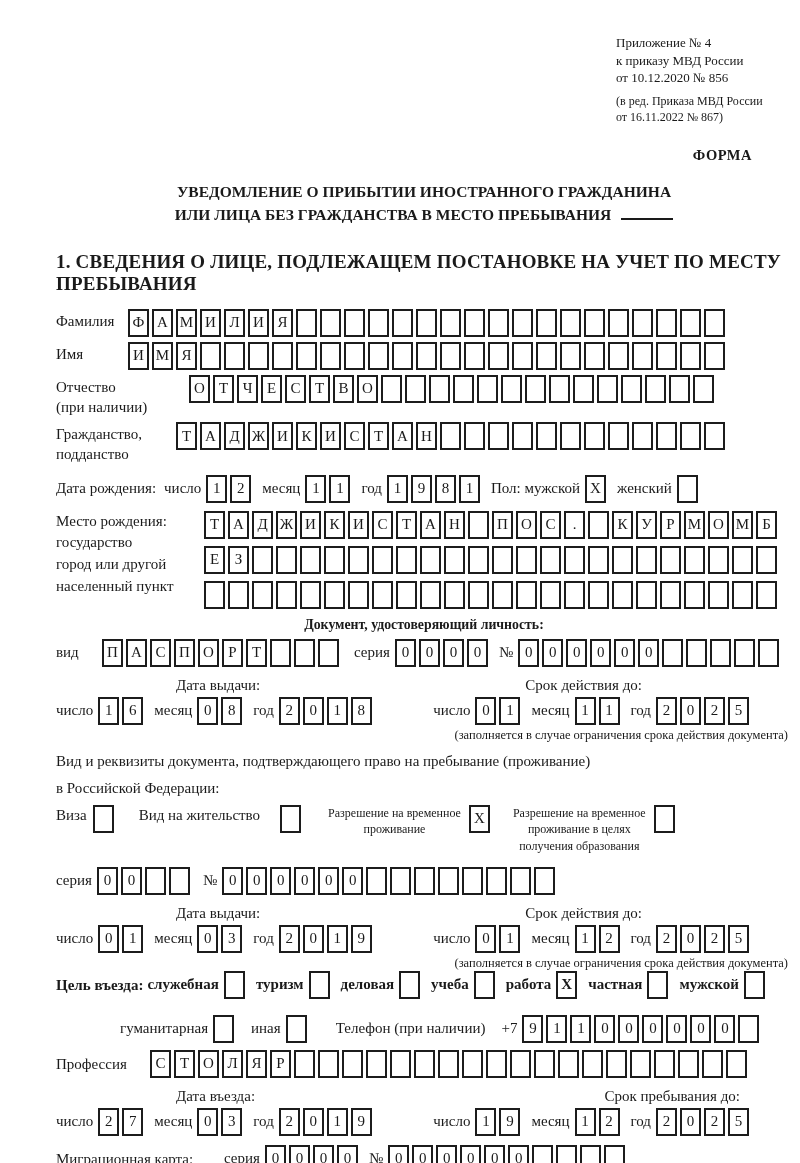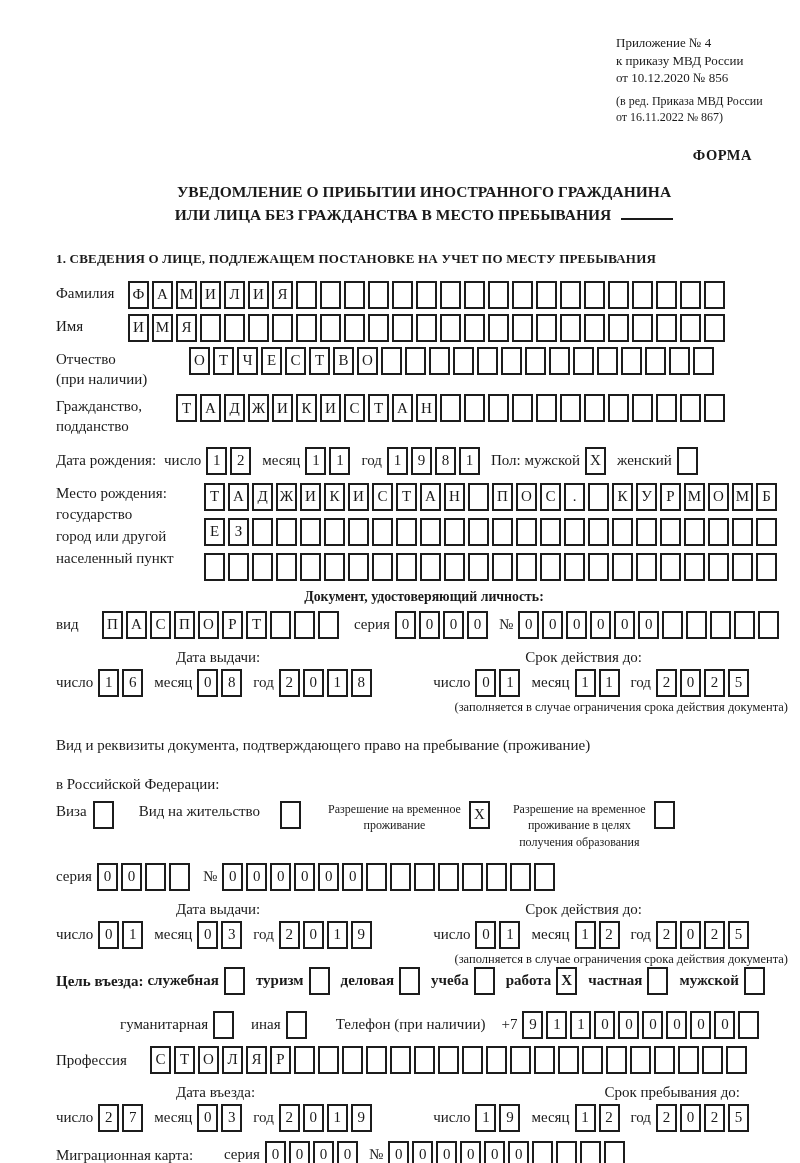--- a/index.html
+++ b/index.html
@@ -8,21 +8,21 @@
     box-sizing:border-box;padding:34px 8px 10px 56px;
     font-family:"Liberation Serif","DejaVu Serif",serif;color:#1a1a1a;
     overflow:hidden;position:relative;
   }
   
   .annex{width:200px;margin-left:560px;font-size:13px;line-height:1.35;}
   .annex2{margin-top:6px;font-size:12px;line-height:1.35;}
   .forma{font-weight:bold;font-size:14.5px;text-align:right;margin:22px 40px 0 0;letter-spacing:.5px;}
   .title{margin-top:16px;text-align:center;font-weight:bold;font-size:15.5px;line-height:1.5;}
   .blank-line{display:inline-block;width:52px;border-bottom:2px solid #1a1a1a;margin-left:10px;}
-  .sect{margin-top:24px;font-weight:bold;font-size:13px;letter-spacing:.2px;}
+  .sect{margin-top:24px;font-weight:bold;font-size:19px;letter-spacing:.2px;}
   
   .row{display:flex;align-items:flex-start;margin-top:5px;}
   .cells{display:flex;flex-wrap:nowrap;}
   .cell{
     width:17px;height:24px;border:2px solid #1c1c1c;margin-right:3px;flex:0 0 auto;
     display:flex;align-items:center;justify-content:center;
     font-size:15px;background:#fff;
   }
   .lbl{font-size:15px;line-height:1.35;flex:0 0 auto;}
   .w72{width:72px;} .w133{width:133px;} .w120{width:120px;} .w148{width:148px;}
@@ -31,21 +31,21 @@
   .gap4{margin-right:4px;} .gap8{margin-right:8px;}
   .dlbl{font-size:15px;margin:0 5px 0 0;}
   .dg{display:flex;align-items:center;}
   .dheads{display:flex;font-size:15px;margin-top:10px;}
   .note{font-size:12.5px;text-align:right;margin-top:3px;padding-right:4px;}
   .center-b{font-weight:bold;font-size:13.8px;text-align:center;margin-top:8px;}
   .opt{display:flex;align-items:flex-start;}
   .opt .lbl{margin-right:6px;}
   .stack{text-align:center;font-size:12px;line-height:1.4;margin-right:8px;}
   .mlauto{margin-left:auto;}
-  .intro{font-size:15px;margin-top:22px;}
+  .intro{font-size:15px;margin-top:10px;}
 </style>
 </head>
 <body>
 
 <div class="page">
 
   <div class="annex">
     <div>Приложение № 4</div>
     <div>к приказу МВД России</div>
     <div>от 10.12.2020 № 856</div>

